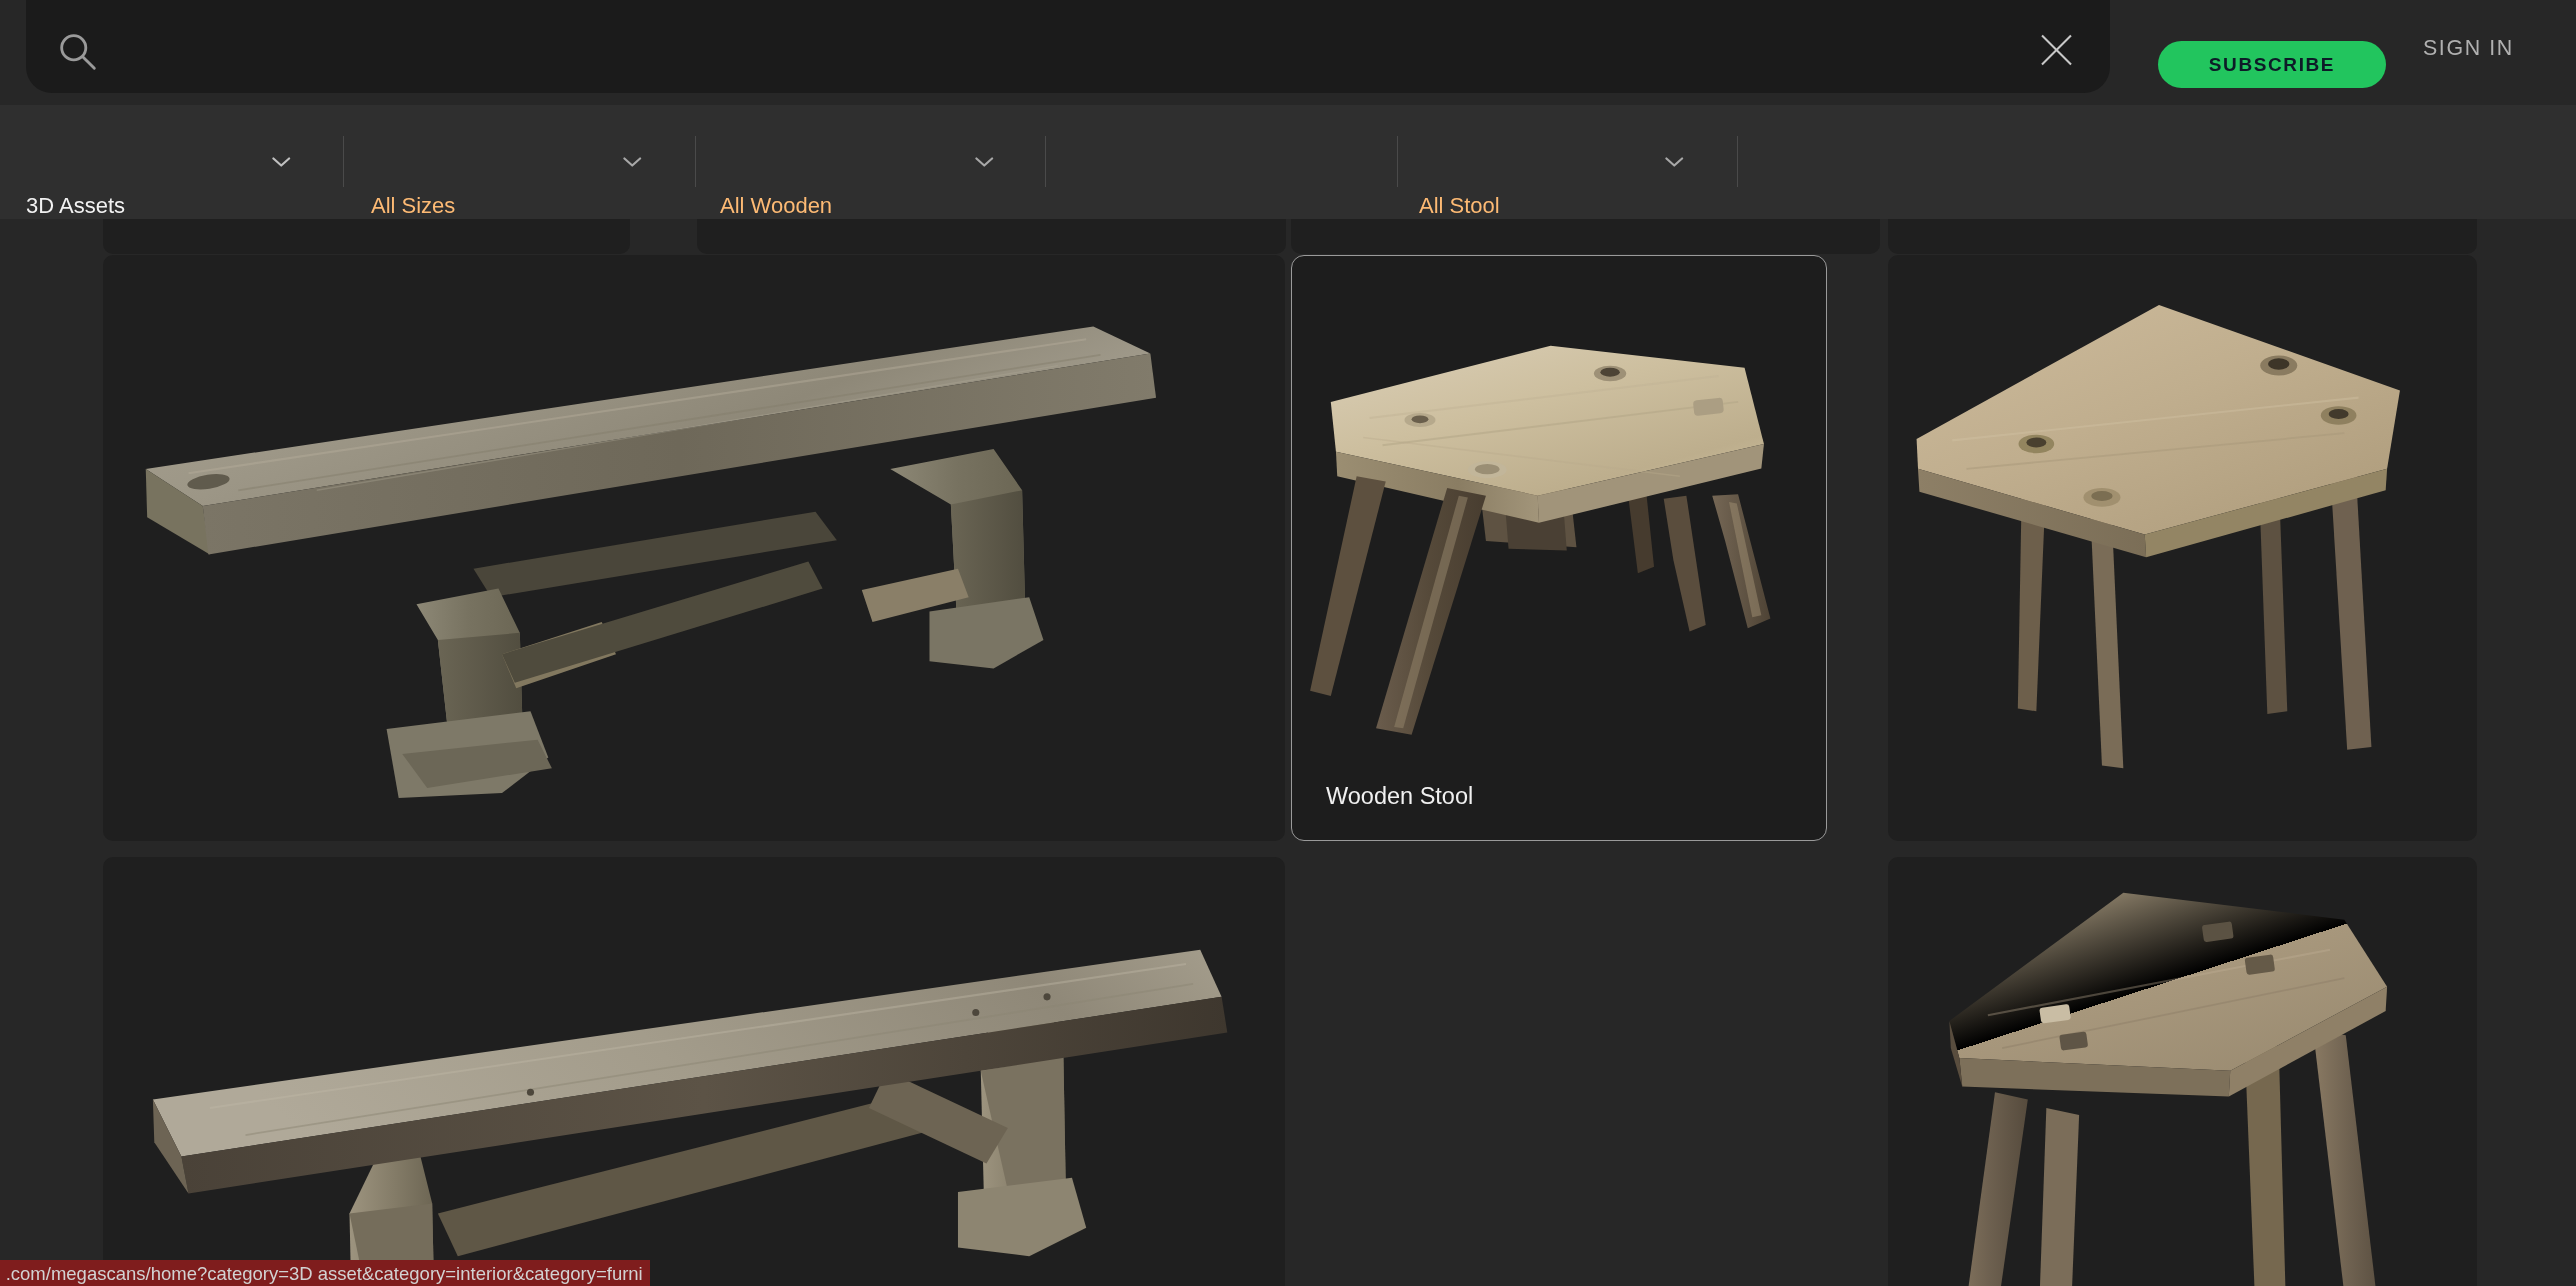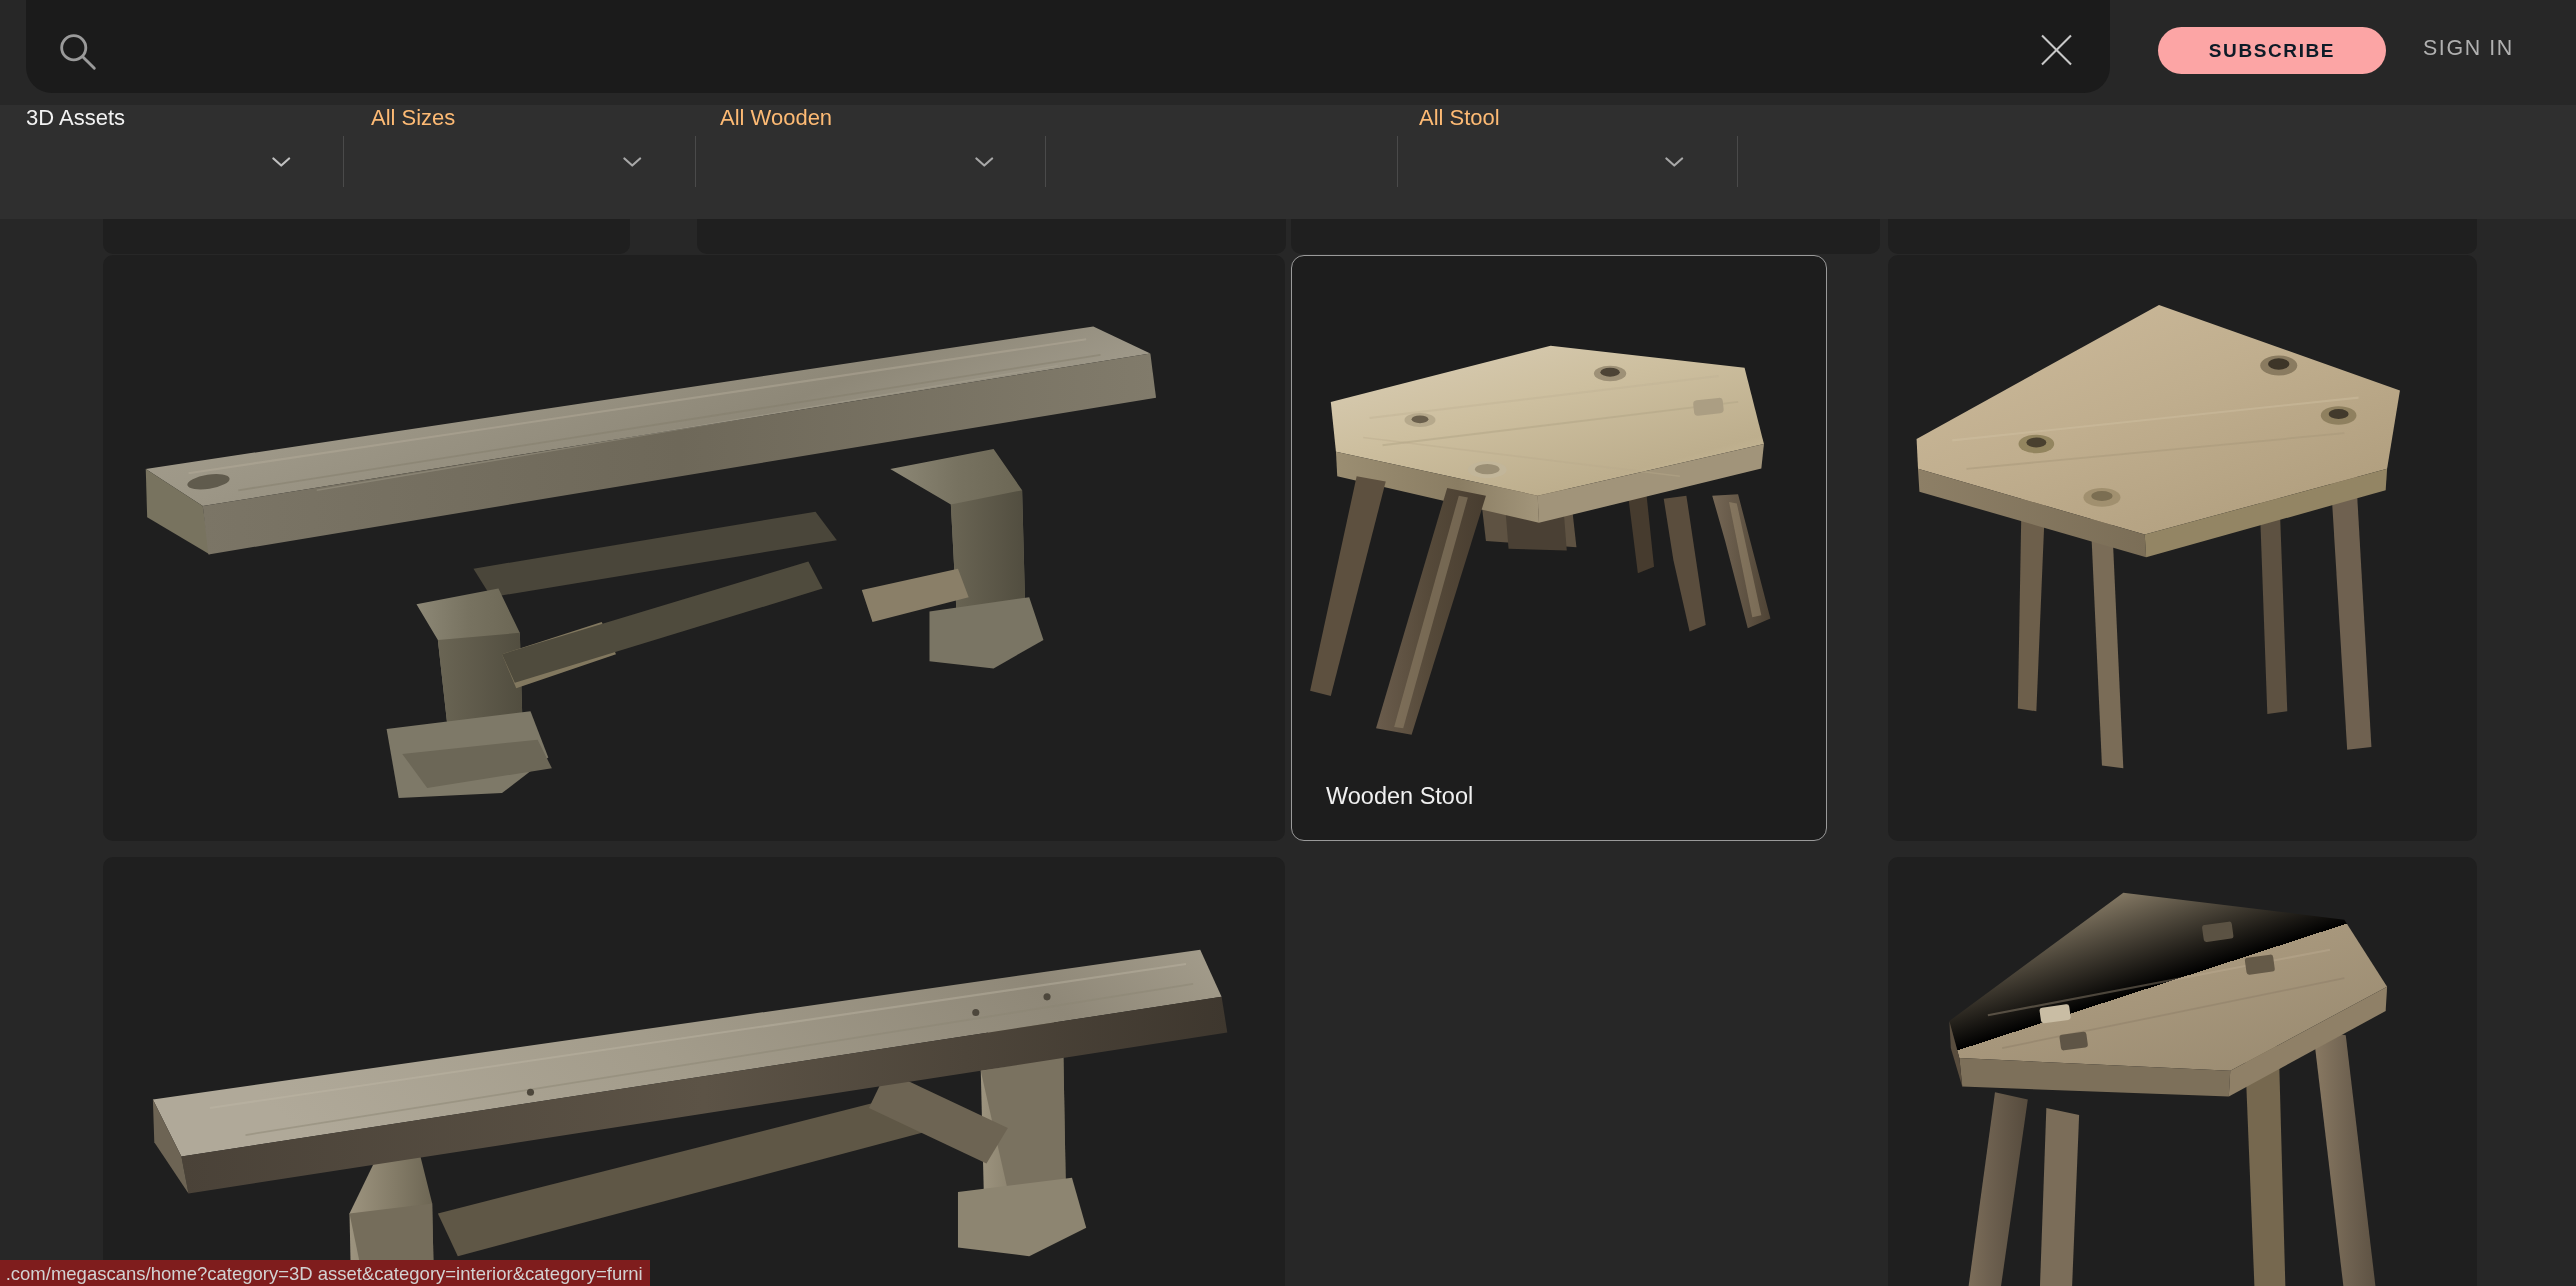--- a/index.html
+++ b/index.html
@@ -50,22 +50,22 @@
     position:absolute; left:2037px; top:30px; width:40px; height:40px;
   }
   .header-close:before, .header-close:after {
     content:""; position:absolute; left:-0.7px; top:18.5px;
     width:41px; height:2.1px; background:#c8c8c8;
   }
   .header-close:before { transform:rotate(45deg); }
   .header-close:after  { transform:rotate(-45deg); }
 
   .subscribe-btn {
-    position:absolute; left:2158px; top:27px; width:228px; height:47px;
-    background:#fca5a5; border-radius:23.5px; border:none;
+    position:absolute; left:2158px; top:41px; width:228px; height:47px;
+    background:#22c55e; border-radius:23.5px; border:none;
     color:#0d1b27; font-size:19px; font-weight:bold; letter-spacing:1.6px;
     font-family:"Liberation Sans", sans-serif;
     cursor:pointer;
     display:flex; align-items:center; justify-content:center;
   }
   .signin-btn {
     position:absolute; left:2423px; top:36px;
     color:#b0b0b0; font-size:21.4px; letter-spacing:1.6px;
     font-weight:normal; background:none; border:none;
     font-family:Liberation Sans, sans-serif;
@@ -73,21 +73,21 @@
   }
 
   
   .filterbar {
     position:absolute; left:0; top:105px; width:2576px; height:114px;
     background:#2f2f2f;
     z-index:30;
   }
   .filter {
     position:absolute; top:0; height:114px;
-    display:flex; align-items:flex-start;
+    display:flex; align-items:flex-end;
     cursor:pointer;
   }
   .filter-label {
     font-size:22px; color:#fdba74; white-space:nowrap;
   }
   .filter.active .filter-label { color:#f2f2f2; }
   .chev {
     position:absolute; top:50%; margin-top:-5px;
     width:18.5px; height:10.7px;
   }

